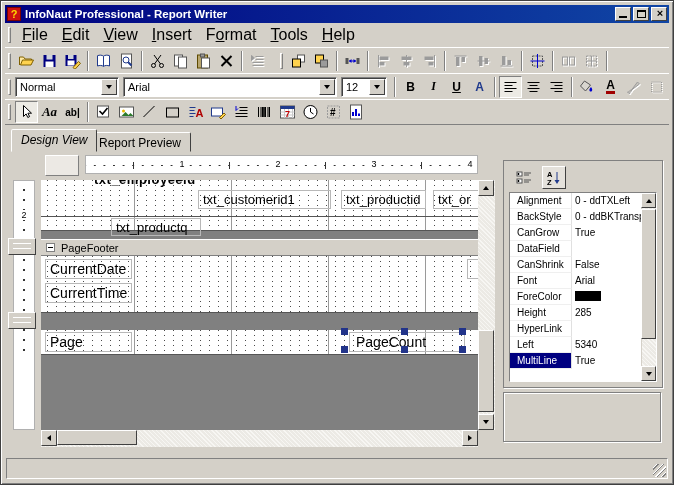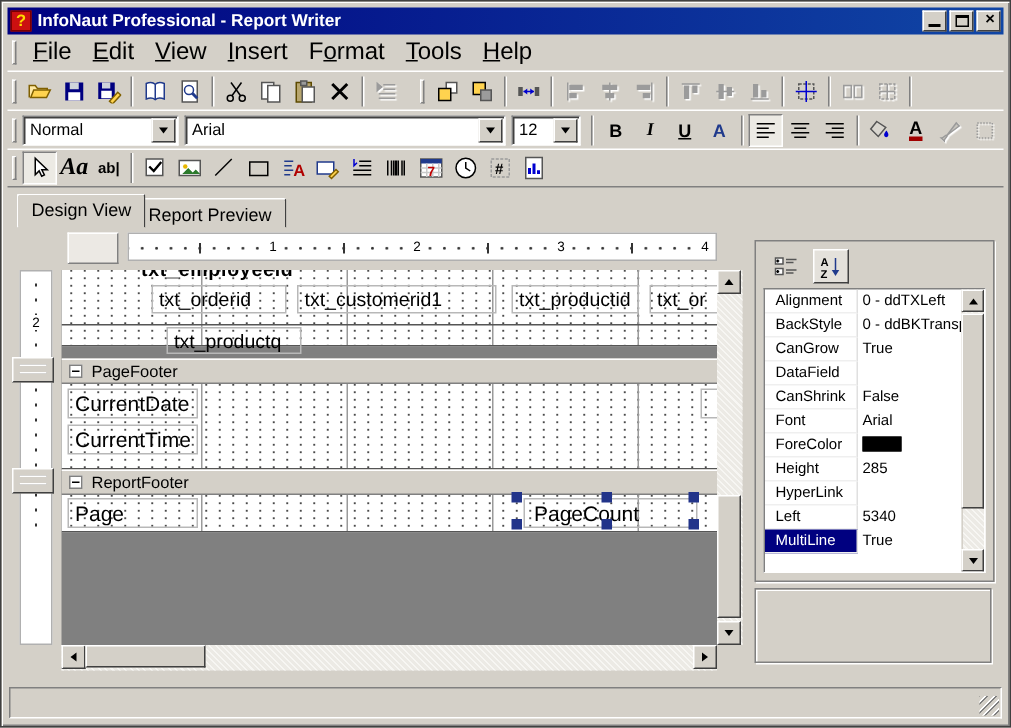--- a/index.html
+++ b/index.html
@@ -42,29 +42,29 @@
   .letter.i{font-style:italic;font-family:"Liberation Serif",serif;}
   .letter.u{text-decoration:underline;}
   .letter.a{color:#203a8c;}
   .fontcolor-a{font-size:12px;font-weight:bold;border-bottom:3px solid #a00000;line-height:11px;}
   .combo{height:20px;background:#fff;border:1px solid;border-color:#808080 #fff #fff #808080;
     box-shadow:inset 1px 1px 0 #404040;display:flex;align-items:center;font-size:11px;flex:none;margin-right:4px;}
   .combo .val{flex:1;padding:0 4px;white-space:nowrap;overflow:hidden;}
   .combo .drop{width:16px;height:16px;margin:1px;background:#d4d0c8;border:1px solid;border-color:#fff #404040 #404040 #fff;
     display:flex;align-items:center;justify-content:center;}
   .tri-d{width:0;height:0;border:3px solid transparent;border-top:4px solid #000;margin-top:3px;}
-  .ctl-label{font-size:16px;font-family:"Liberation Serif",serif;font-style:italic;font-weight:bold;}
+  .ctl-label{font-size:13px;font-family:"Liberation Serif",serif;font-style:italic;font-weight:bold;}
   .ctl-textbox{font-size:10px;font-weight:bold;}
   
   .tabstrip{position:absolute;left:4px;top:127px;right:4px;height:24px;}
   .tab{position:absolute;bottom:0;height:20px;padding:3px 9px 0 9px;font-size:12px;background:#d4d0c8;
     border:1px solid;border-color:#fff #404040 transparent #fff;border-radius:2px 2px 0 0;}
   .tab.active{height:23px;z-index:2;}
   .tab.t2{left:84px;}
-  .tab.t1{left:6px;}
+  .tab.t1{left:6px;font-style:italic;}
   
   .main{position:absolute;left:4px;top:151px;width:666px;height:298px;}
   .corner-btn{position:absolute;left:40px;top:3px;width:34px;height:21px;background:#ece9e4;
     border:1px solid;border-color:#fff #808080 #808080 #fff;}
   .h-ruler{position:absolute;left:80px;top:3px;width:393px;height:19px;background:#fff;border:1px solid #b0b0b0;}
   .h-ruler .minor{position:absolute;left:0;top:8px;width:100%;height:3px;
     background-image:radial-gradient(circle,#333 0.8px,transparent 1px);background-size:9.6px 3px;background-position:4px 50%;}
   .h-ruler .half{position:absolute;left:0;top:6px;width:100%;height:7px;
     background-image:repeating-linear-gradient(90deg,transparent 0 47px,#333 47px 48px,transparent 48px 96px);}
   .h-ruler .num{position:absolute;top:3px;width:10px;text-align:center;font-size:9px;line-height:11px;background:#fff;}
@@ -521,21 +521,20 @@
       </div>
 
     <div class="canvas">
 
       <div class="sec sec-detail dotted">
         <div class="col c1"></div>
           <div class="col c2"></div>
         <div class="col c3"></div>
           <div class="col c4"></div>
         <span class="clipped-top">txt_employeeid</span>
-        <div class="fieldbox" style="left:60px;top:10px;width:90px;height:19px;">txt_orderid</div>
         <div class="fieldbox" style="left:157px;top:10px;width:133px;height:19px;">txt_customerid1</div>
         <div class="fieldbox" style="left:300px;top:10px;width:85px;height:19px;">txt_productid</div>
         <div class="fieldbox" style="left:392px;top:10px;width:60px;height:19px;">txt_or</div>
         <div class="rowline"></div>
         <div class="fieldbox" style="left:70px;top:38px;width:90px;height:18px;">txt_productq</div>
       </div>
 
       <div class="sec sec-header sec-ph-h">
         <span class="collapse"></span>
         <span>PageFooter</span>
@@ -544,24 +543,20 @@
       <div class="sec sec-ph-b dotted">
         <div class="col c1"></div>
           <div class="col c2"></div>
         <div class="col c3"></div>
           <div class="col c4"></div>
         <div class="fieldbox bigfield" style="left:4px;top:3px;width:87px;height:20px;">CurrentDate</div>
         <div class="fieldbox bigfield" style="left:4px;top:27px;width:87px;height:20px;">CurrentTime</div>
         <div class="fieldbox" style="left:426px;top:3px;width:40px;height:20px;"></div>
       </div>
 
-      <div class="sec sec-header sec-rf-h">
-        <span class="collapse"></span>
-        <span>ReportFooter</span>
-      </div>
 
       <div class="sec sec-rf-b dotted">
         <div class="col c1"></div>
           <div class="col c2"></div>
         <div class="col c3"></div>
           <div class="col c4"></div>
         <div class="fieldbox bigfield" style="left:4px;top:2px;width:87px;height:20px;">Page</div>
         <div class="fieldbox bigfield" style="left:308px;top:2px;width:116px;height:20px;padding-left:6px;">PageCount</div>
         <span class="handle" style="left:300px;top:-2px;"></span>
         <span class="handle" style="left:360px;top:-2px;"></span>

